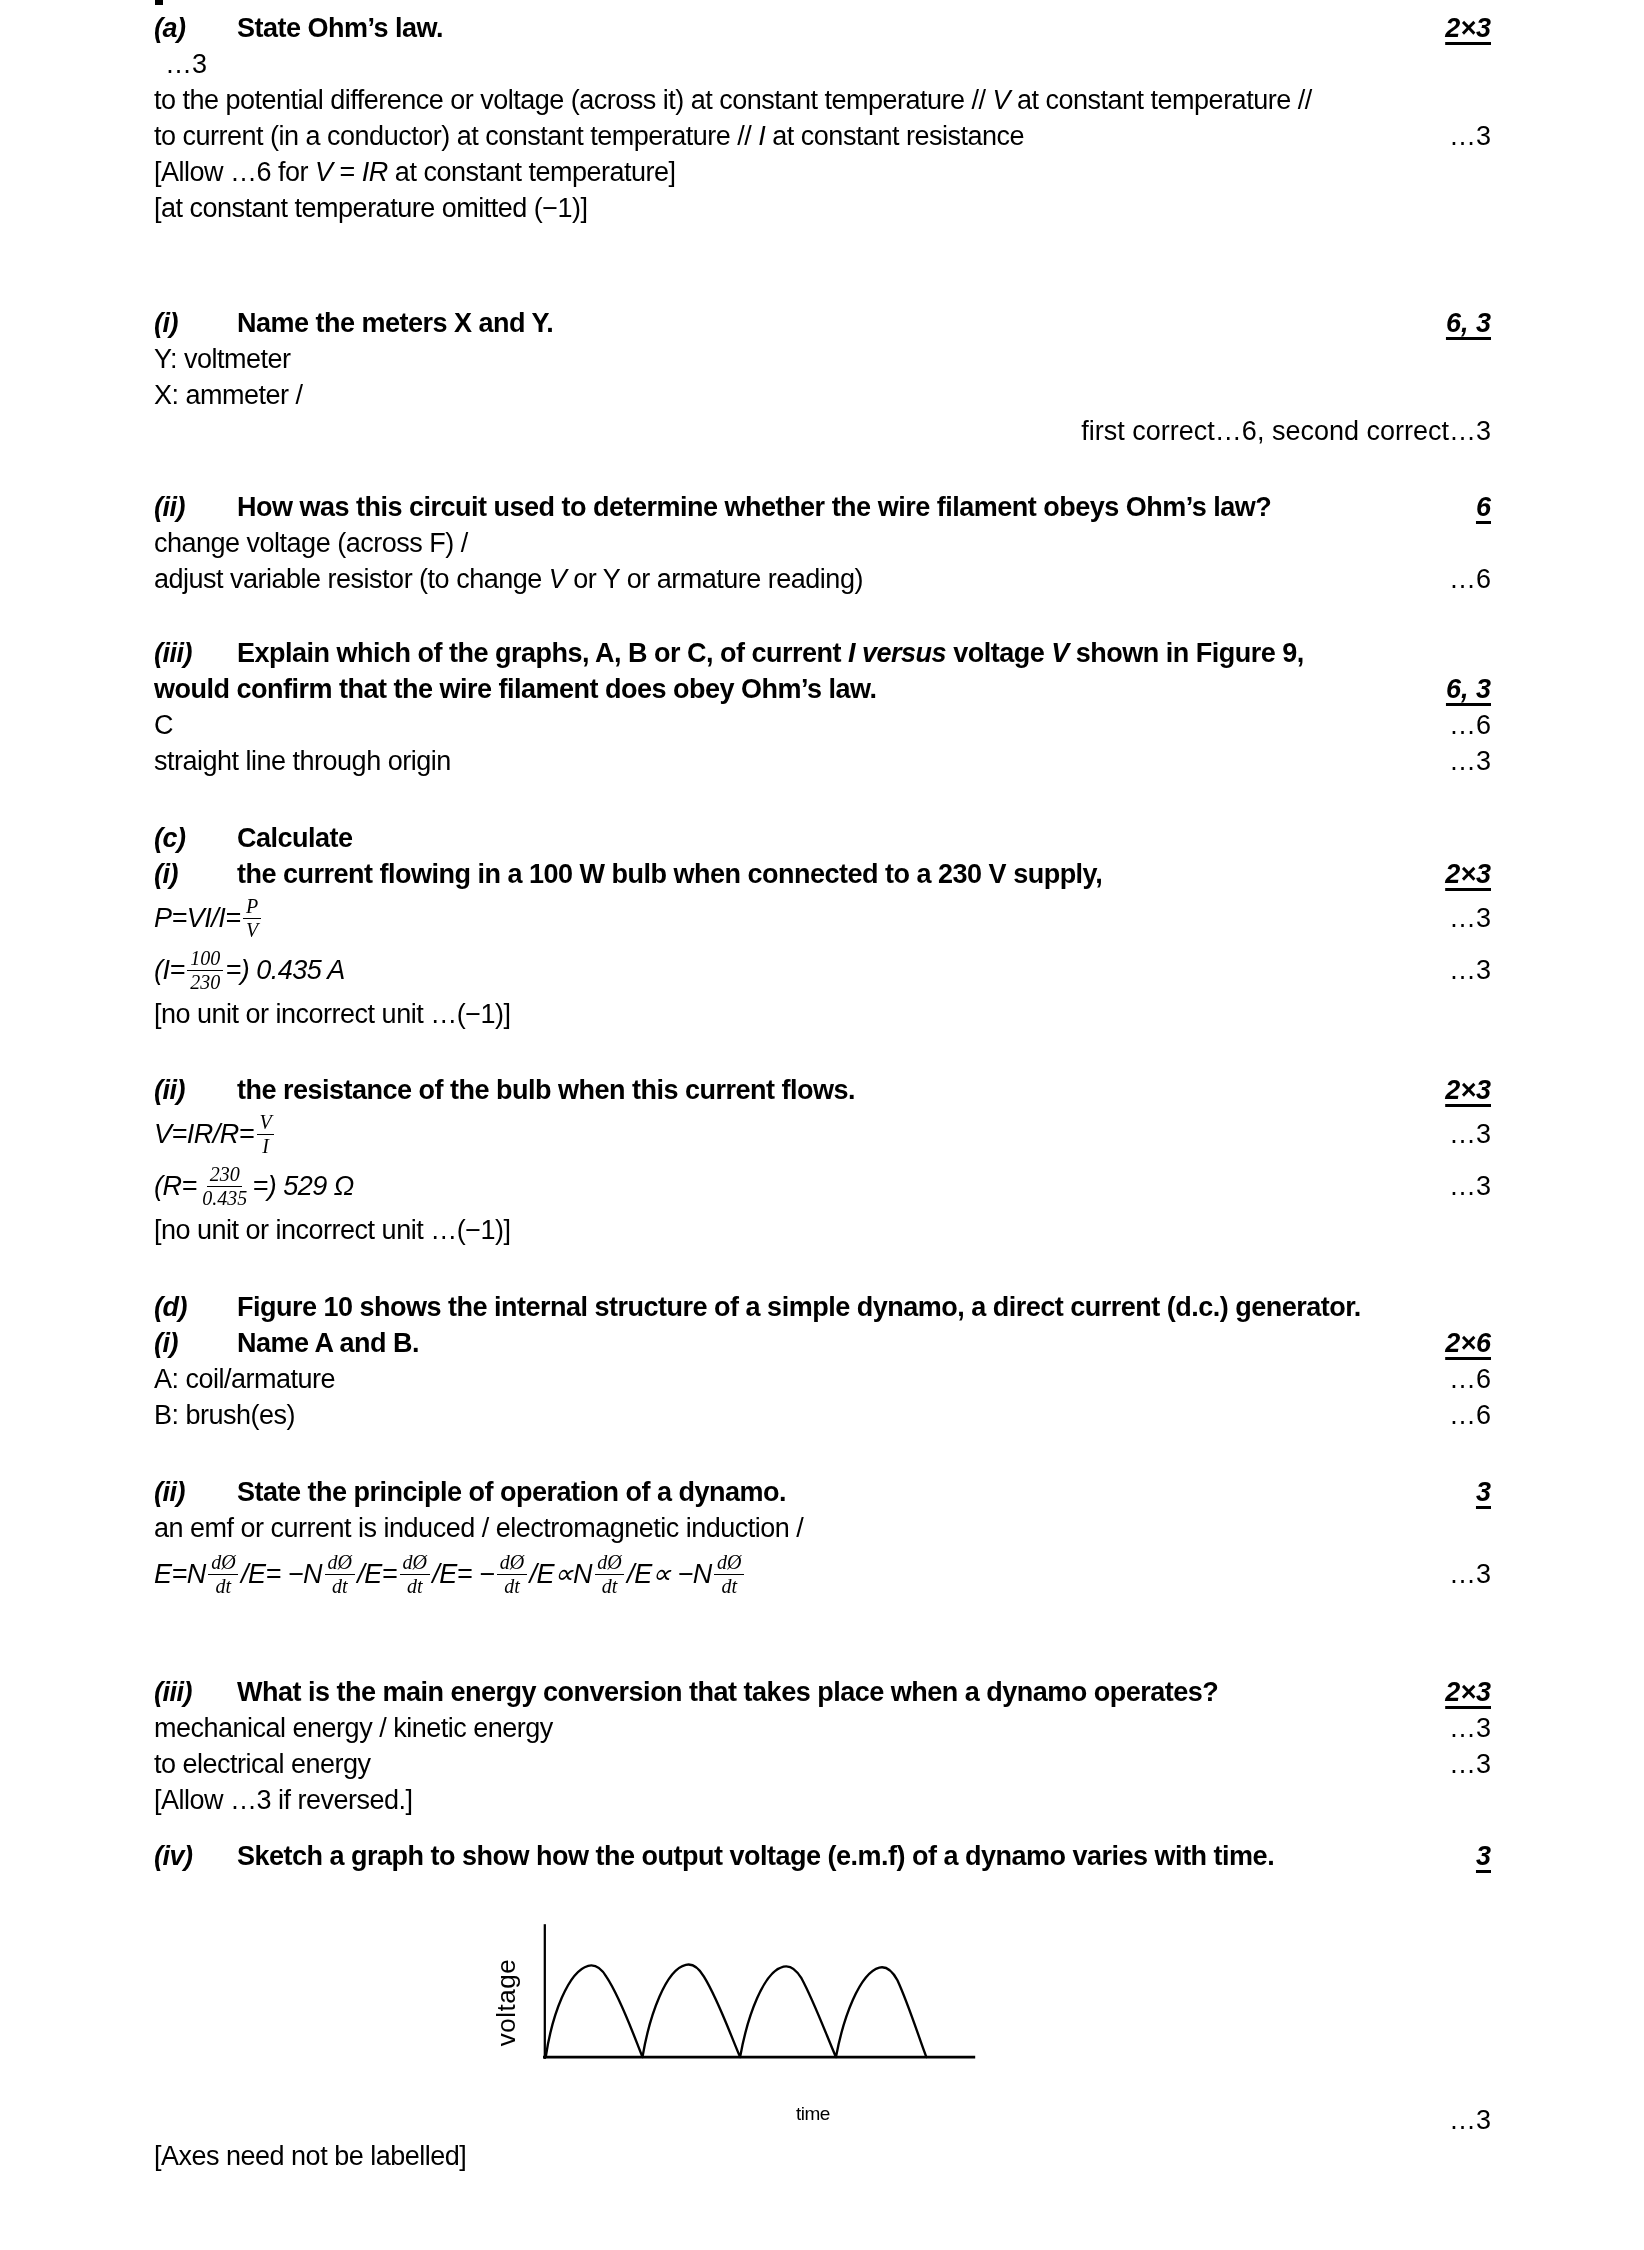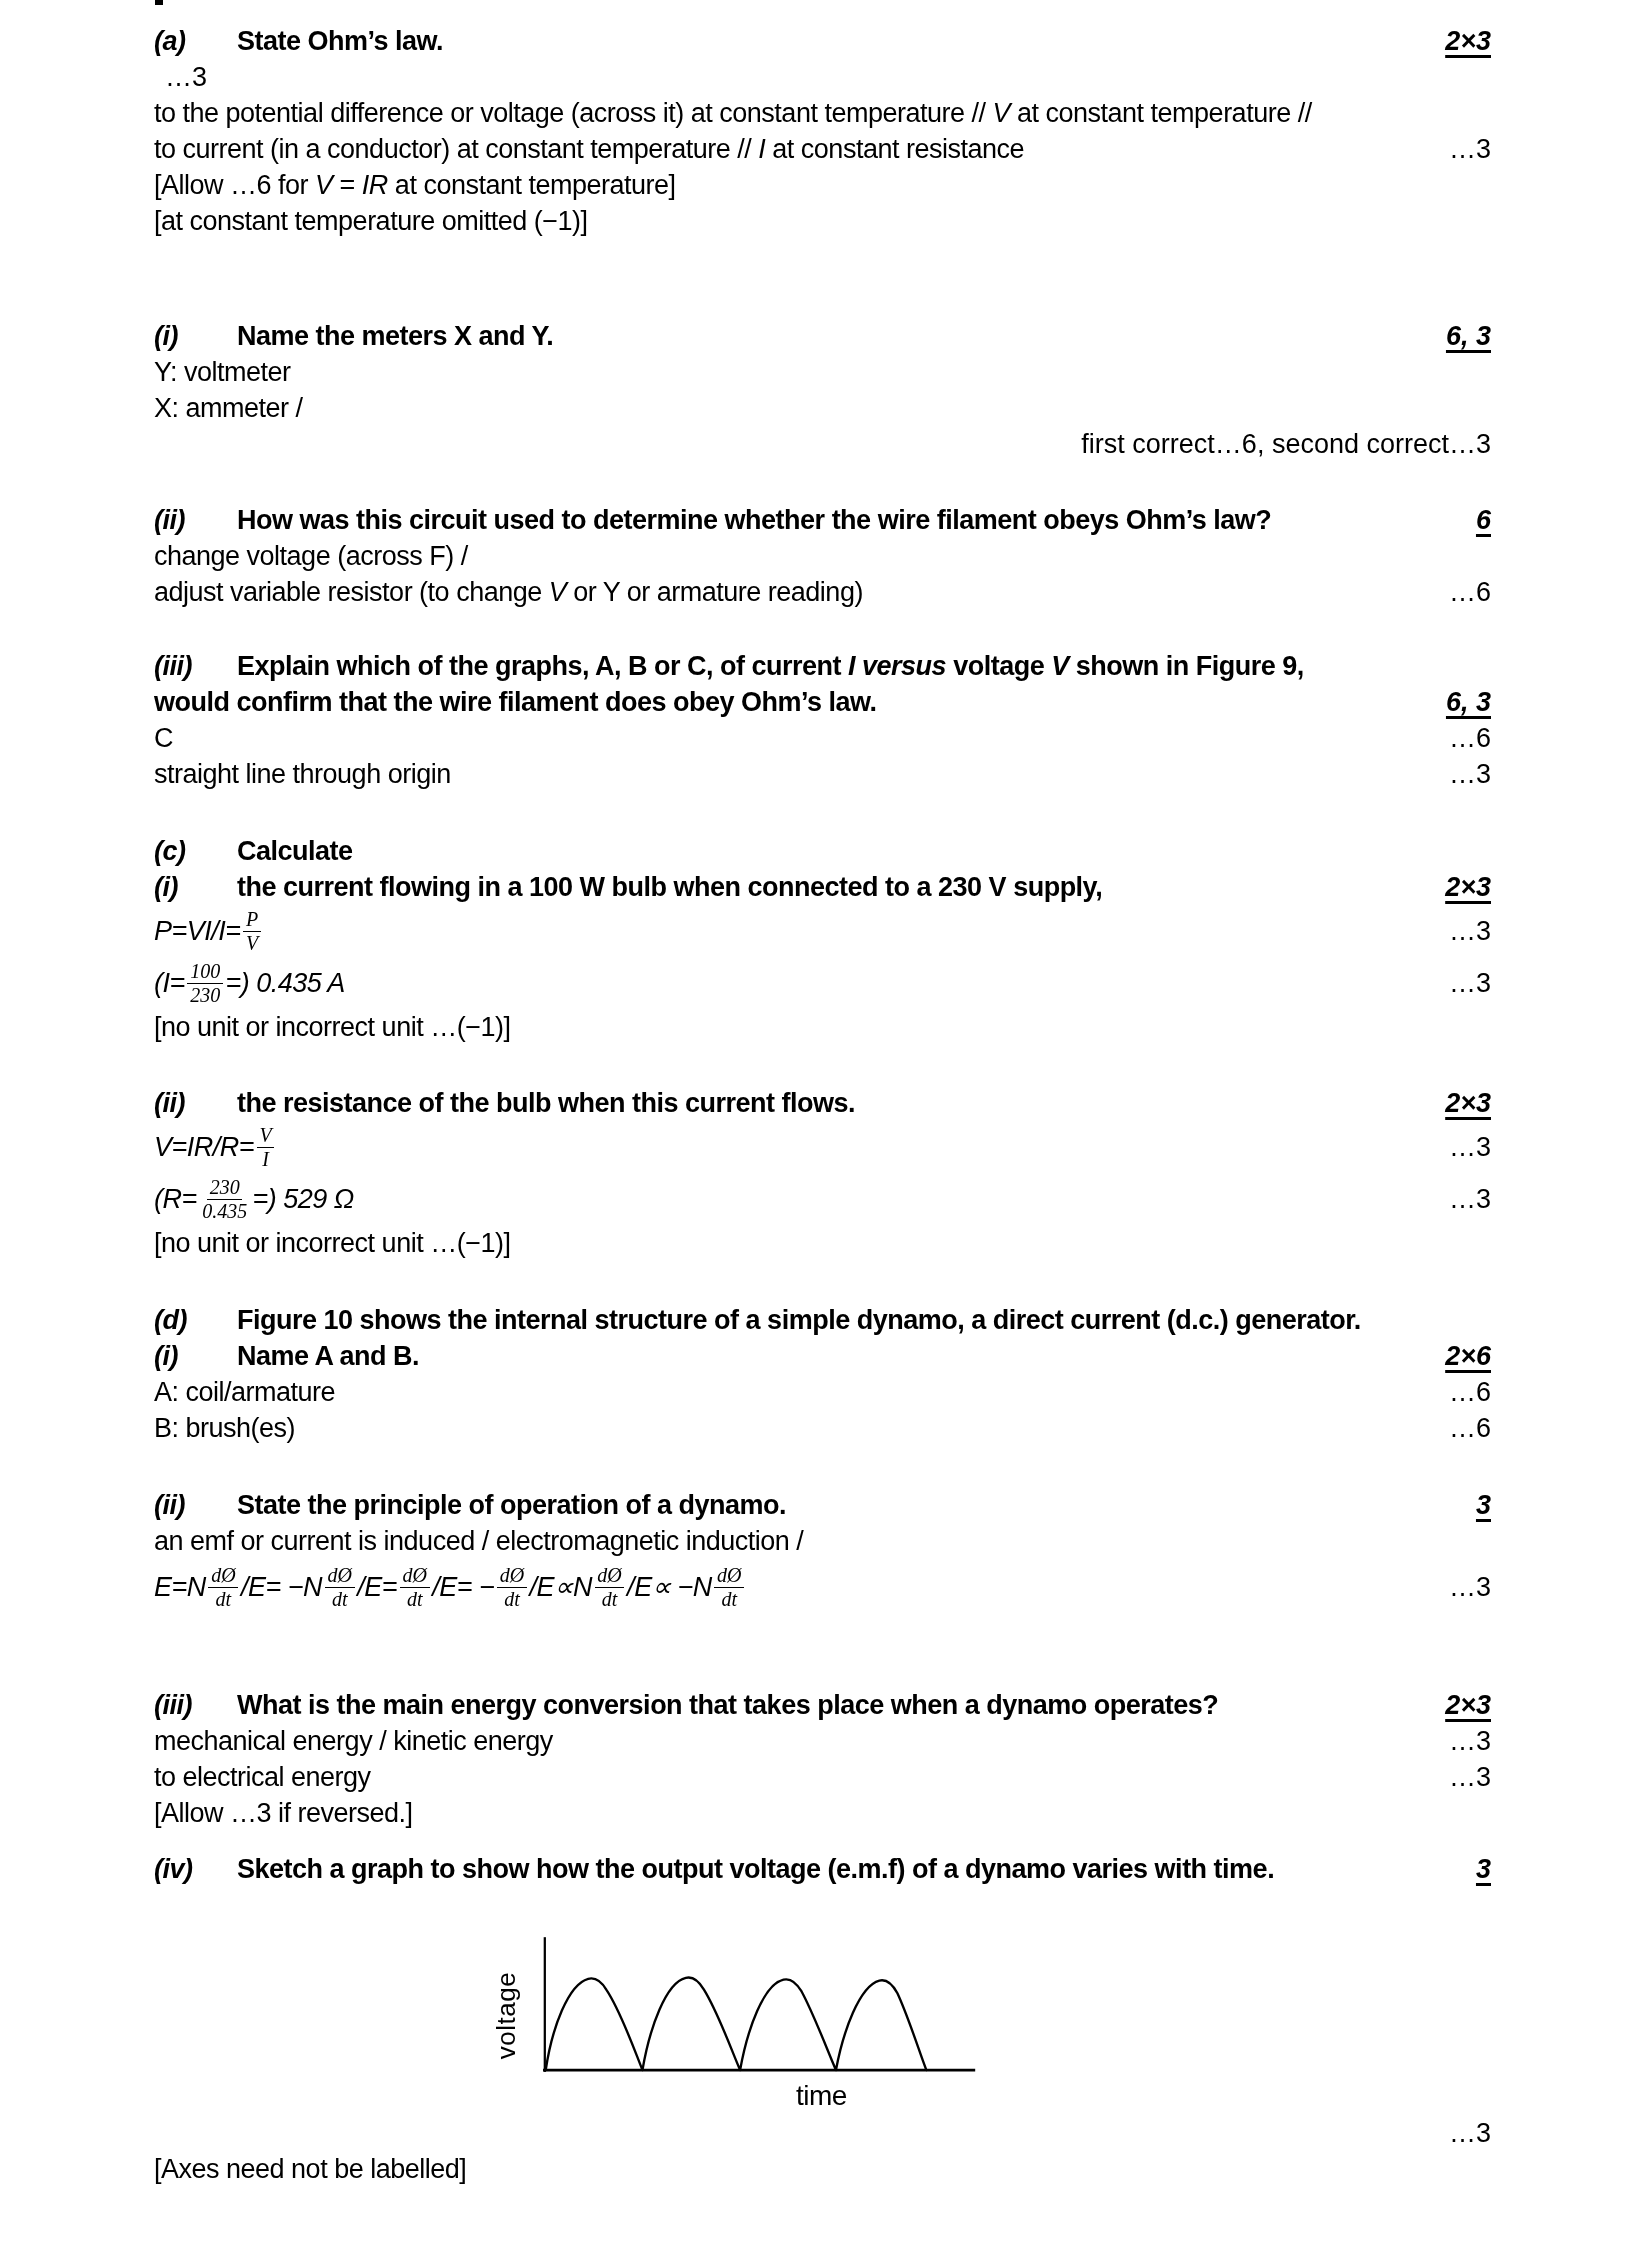--- a/index.html
+++ b/index.html
@@ -5,21 +5,21 @@
   * { margin:0; padding:0; box-sizing:border-box; }
   html,body { background:#ffffff; }
   .page {
     position:relative;
     width:1645px; height:2251px;
     background:#ffffff;
     color:#000;
     font-family:"Liberation Sans", sans-serif;
     font-size:27px;
     letter-spacing:-0.5px;
-    padding:23px 154px 0 154px;
+    padding:10px 154px 0 154px;
     overflow:hidden;
   }
   .artifact { position:absolute; left:155px; top:0; width:8.1px; height:5.4px; background:#000; }
   .row { display:flex; justify-content:space-between; align-items:baseline; height:36px; line-height:36px; white-space:nowrap; }
   .frow { height:52px; align-items:center; line-height:1; }
   .efrow { height:56px; align-items:center; line-height:1; }
   .cell { white-space:nowrap; }
   .head { font-weight:700; }
   .lbl { display:inline-block; width:83px; font-style:italic; font-weight:700; }
   .mark { margin-left:11px; white-space:nowrap; letter-spacing:0; }
@@ -29,21 +29,21 @@
   .frac { display:inline-flex; flex-direction:column; align-items:center; vertical-align:middle;
           font-family:"Liberation Serif", serif; font-size:20px; line-height:1.12; margin:0 2.7px; letter-spacing:0; }
   .frac .num { border-bottom:1.8px solid #000; padding:0 2.7px; }
   .frac .den { padding:0 2.7px; }
   .gap45{height:41px}.gap42{height:38px}.gap44{height:40px}.gap80{height:72px}.gap22{height:20px}.gap55{height:50px}
   .graphwrap { position:relative; margin-left:389px; width:434px; }
   .graphwrap svg { display:block; }
   .ylab { position:absolute; left:-109px; top:63px; width:145px; text-align:center;
           transform:rotate(-90deg); font-size:26px; letter-spacing:0.5px; }
   .xlabrow { width:434px; margin-left:389px; margin-top:3.6px; height:38px; line-height:38px; }
-  .xlab { display:inline-block; margin-left:253px; font-size:28px; }
+  .xlab { display:inline-block; margin-left:253px; font-size:19px;margin-top:31px; }
 </style>
 </head>
 <body>
 
 <div class="page">
   <div class="artifact"></div>
 
   <div class="row">
     <span class="cell head"><span class="lbl">(a)</span><span><span class="">State Ohm’s law.</span></span></span>
     <span class="mark u">2×3</span>

